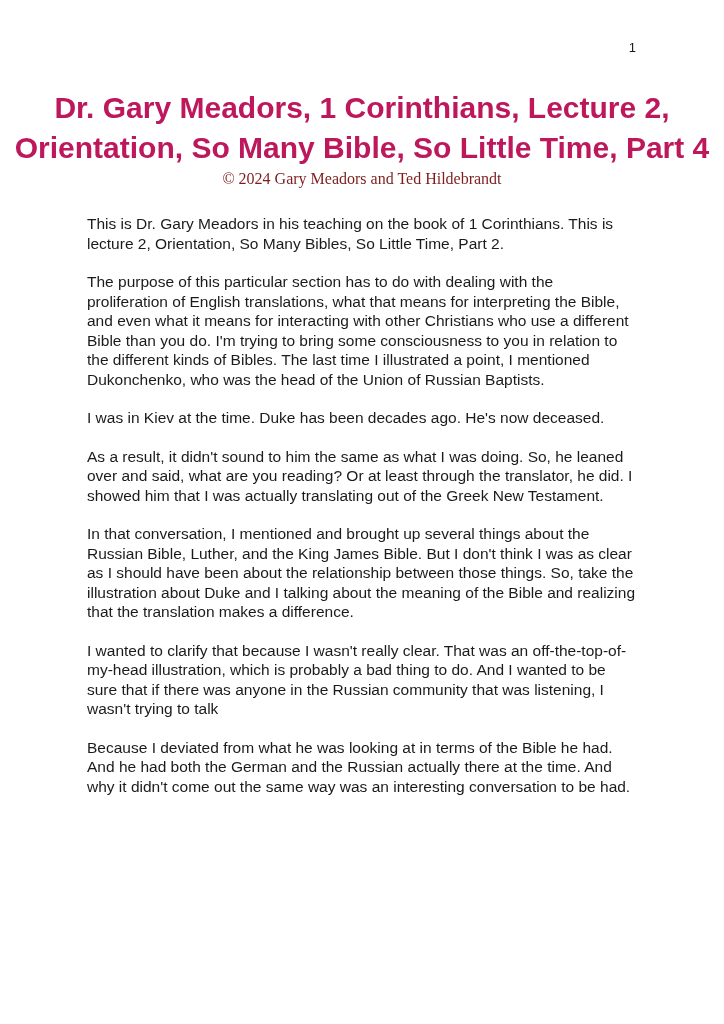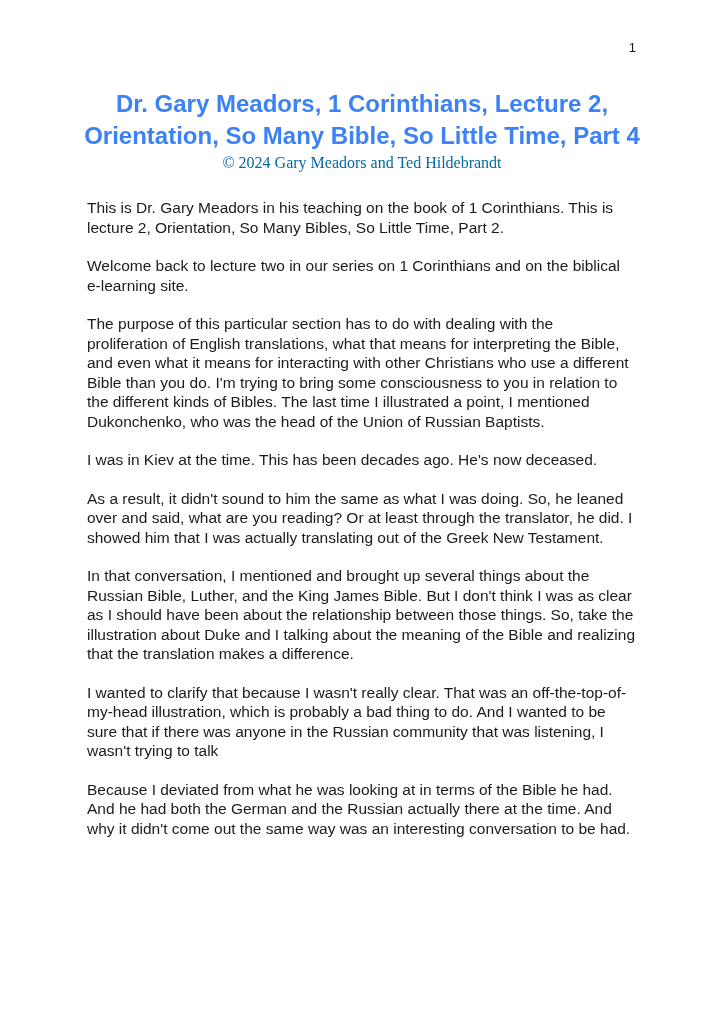--- a/index.html
+++ b/index.html
@@ -23,31 +23,31 @@
     top: 40px;
     right: 88px;
     font-size: 13px;
     color: #1b1b1b;
   }
   .title-block {
     margin-top: 88px;
     text-align: center;
   }
   .title-line {
-    font-size: 24px;
+    font-size: 30px;
     font-weight: bold;
     line-height: 1.32;
-    color: #3b82f6;
+    color: #be185d;
   }
   .copyright {
     margin-top: 3px;
     text-align: center;
     font-family: "Liberation Serif", serif;
     font-size: 16px;
-    color: #0369a1;
+    color: #7f1d1d;
   }
   .content {
     margin: 26px 87px 0 87px;
     font-size: 15.5px;
     line-height: 19.5px;
     text-align: left;
   }
   .content p.para {
     margin: 16px 0 19px 0;
   }
@@ -60,22 +60,21 @@
   <div class="page-number">1</div>
 
   <div class="title-block">
     <div class="title-line">Dr. Gary Meadors, 1 Corinthians, Lecture 2,</div>
     <div class="title-line">Orientation, So Many Bible, So Little Time, Part 4</div>
     <div class="copyright">© 2024 Gary Meadors and Ted Hildebrandt</div>
   </div>
 
   <div class="content">
       <p class="para">This is Dr. Gary Meadors in his teaching on the book of 1 Corinthians. This is lecture 2, Orientation, So Many Bibles, So Little Time, Part 2.</p>
-      <p class="para">Welcome back to lecture two in our series on 1 Corinthians and on the biblical e-learning site.</p>
       <p class="para">The purpose of this particular section has to do with dealing with the proliferation of English translations, what that means for interpreting the Bible, and even what it means for interacting with other Christians who use a different Bible than you do. I'm trying to bring some consciousness to you in relation to the different kinds of Bibles. The last time I illustrated a point, I mentioned Dukonchenko, who was the head of the Union of Russian Baptists.</p>
-      <p class="para">I was in Kiev at the time. This has been decades ago. He's now deceased.</p>
+      <p class="para">I was in Kiev at the time. Duke has been decades ago. He's now deceased.</p>
       <p class="para">As a result, it didn't sound to him the same as what I was doing. So, he leaned over and said, what are you reading? Or at least through the translator, he did. I showed him that I was actually translating out of the Greek New Testament.</p>
       <p class="para">In that conversation, I mentioned and brought up several things about the Russian Bible, Luther, and the King James Bible. But I don't think I was as clear as I should have been about the relationship between those things. So, take the illustration about Duke and I talking about the meaning of the Bible and realizing that the translation makes a difference.</p>
       <p class="para">I wanted to clarify that because I wasn't really clear. That was an off-the-top-of-my-head illustration, which is probably a bad thing to do. And I wanted to be sure that if there was anyone in the Russian community that was listening, I wasn't trying to talk</p>
       <p class="para">Because I deviated from what he was looking at in terms of the Bible he had. And he had both the German and the Russian actually there at the time. And why it didn't come out the same way was an interesting conversation to be had.</p>
     </div>
 
 </div>
 
 </body></html>

